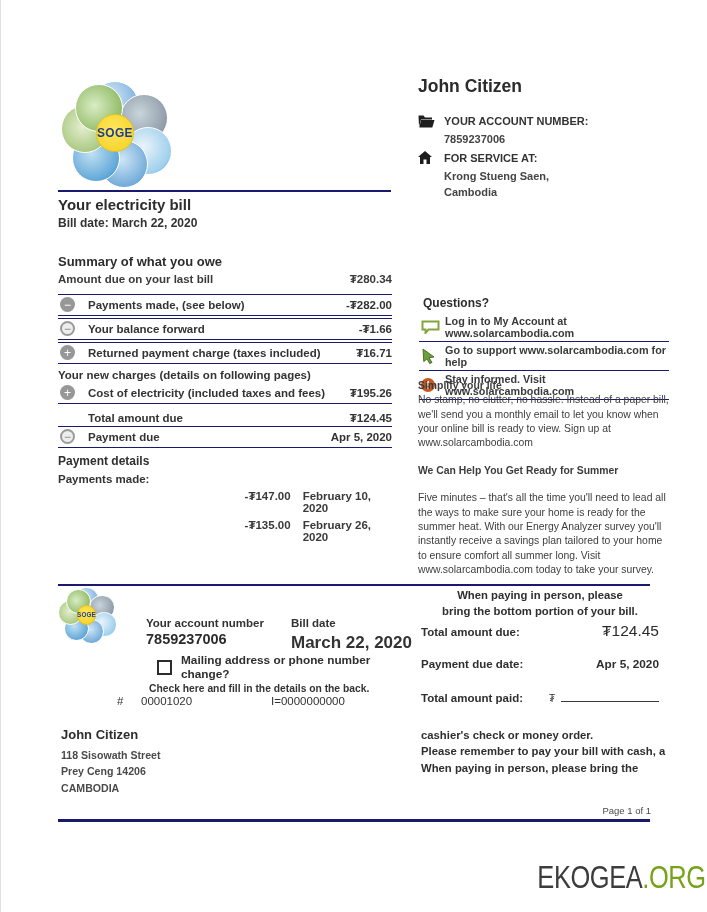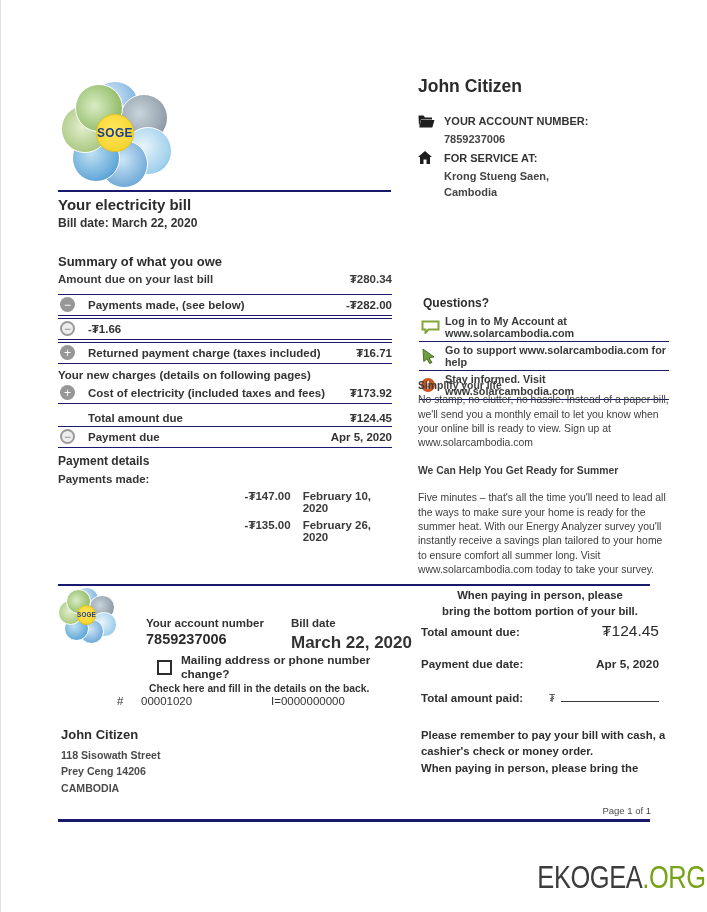--- a/index.html
+++ b/index.html
@@ -193,39 +193,40 @@
           <span class="circle-ic ic-solid">−</span>
         </span>
       <span class="sum-label">Payments made, (see below)</span>
       <span class="sum-amt">-₮282.00</span>
     </div>
 
     <div class="sum-row banded">
       <span class="ic">
           <span class="circle-ic ic-outline">−</span>
         </span>
+      <span class="sum-label">Your balance forward</span>
       <span class="sum-amt">-₮1.66</span>
     </div>
 
     <div class="sum-row banded">
       <span class="ic">
           <span class="circle-ic ic-solid">+</span>
         </span>
       <span class="sum-label">Returned payment charge (taxes included)</span>
       <span class="sum-amt">₮16.71</span>
     </div>
 
     <div class="subhead">Your new charges (details on following pages)</div>
 
     <div class="sum-row bot-line">
       <span class="ic">
           <span class="circle-ic ic-solid">+</span>
         </span>
       <span class="sum-label">Cost of electricity (included taxes and fees)</span>
-      <span class="sum-amt">₮173.92</span>
+      <span class="sum-amt">₮195.26</span>
     </div>
 
     <div class="gap6"></div>
 
     <div class="sum-row bot-line noicon">
       <span class="sum-label">Total amount due</span>
       <span class="sum-amt">₮124.45</span>
     </div>
 
     <div class="sum-row bot-line">
@@ -346,22 +347,22 @@
   </div>
 
   <div class="mail-addr">
     <div class="ma-name">John Citizen</div>
     <div class="ma-line">118 Sisowath Street</div>
     <div class="ma-line">Prey Ceng 14206</div>
     <div class="ma-line">CAMBODIA</div>
   </div>
 
   <div class="reminder">
+    <div>cashier's check or money order.</div>
     <div>Please remember to pay your bill with cash, a</div>
-    <div>cashier's check or money order.</div>
     <div>When paying in person, please bring the</div>
   </div>
 
   <div class="page-ind">Page 1 of 1</div>
   <div class="hline navy" style="left:57px; top:819px; width:592px; height:3px;"></div>
 
   <div class="brand">
     <span>EKOGEA</span><span class="tld">.ORG</span>
   </div>
 

